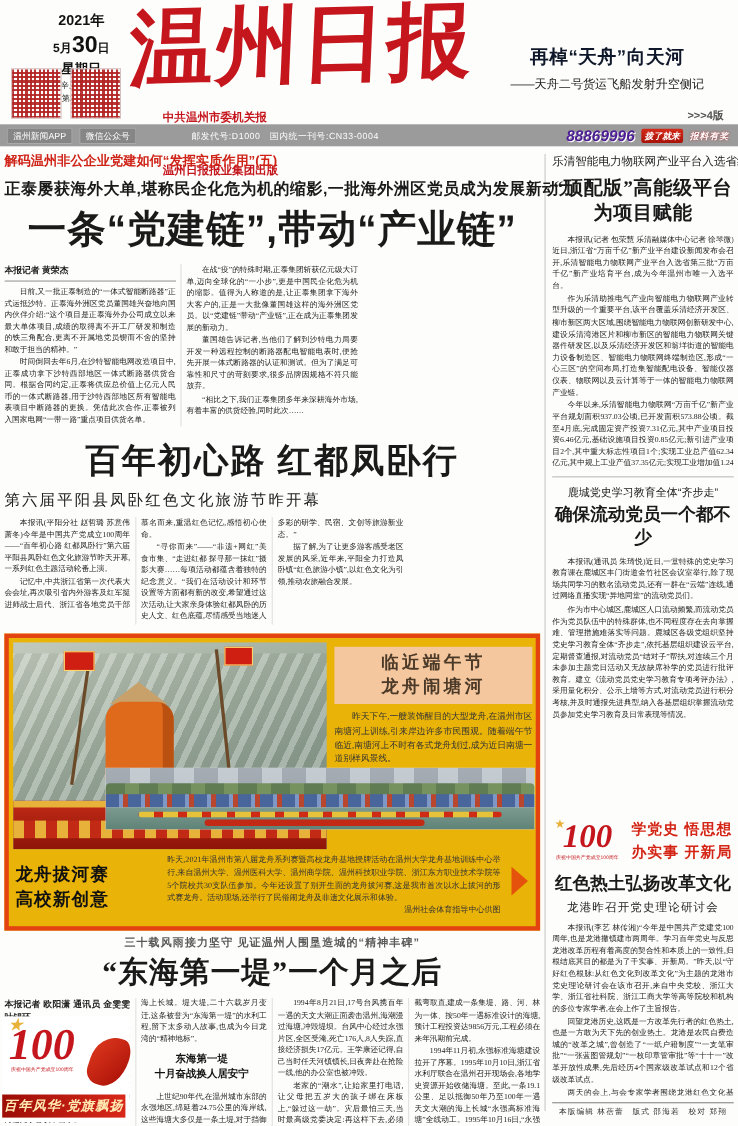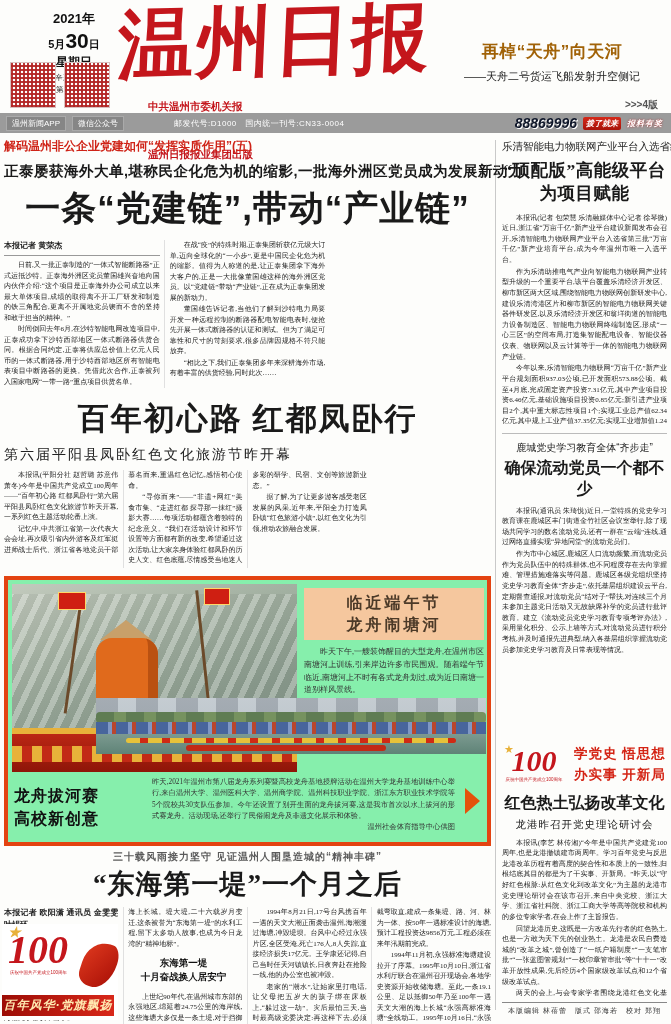--- a/index.html
+++ b/index.html
@@ -14,50 +14,50 @@
   .datebox .lunar,.datebox .issue{font-size:7.5px;margin-top:2px;color:#222;}
   .qrrow{position:absolute;left:10px;top:62px;display:flex;gap:8px;}
   .qr{width:44px;height:44px;border:1px solid #d8c0c0;background:
       repeating-linear-gradient(0deg,rgba(178,34,34,.9) 0 2px,transparent 2px 4px),
       repeating-linear-gradient(90deg,rgba(178,34,34,.9) 0 2px,#fff 2px 4px);}
   .masthead{position:absolute;left:118px;top:2px;width:330px;margin:0;
       font-family:"Liberation Serif",serif;font-weight:900;color:#c4161c;
       font-size:76px;line-height:1.05;letter-spacing:2px;transform:rotate(-1.5deg) skewX(-4deg);white-space:nowrap;}
   .orgline{position:absolute;left:148px;top:100px;width:300px;font-size:10.5px;font-weight:bold;color:#c4161c;display:flex;gap:34px;white-space:nowrap;flex-direction:column;}
   .sky{position:absolute;left:440px;top:40px;width:224px;}
-  .sky .t{font-size:17px;font-weight:900;color:#a16207;text-align:center;letter-spacing:.5px;}
+  .sky .t{font-size:17px;font-weight:900;color:#0f172a;text-align:center;letter-spacing:.5px;}
   .sky .s{font-size:11px;color:#222;margin-top:6px;text-align:center;}
   .sky .p{font-size:10px;font-weight:bold;color:#555;text-align:right;margin-top:14px;padding-right:6px;}
   
   .infobar{position:absolute;left:0;top:113px;width:671px;height:20px;background:#9b9b9b;display:flex;align-items:center;font-size:8px;color:#fff;}
   .infobar .chip{background:#868686;border:1px solid #aaa;padding:1px 5px;margin-left:6px;white-space:nowrap;}
   .infobar .codes{margin-left:50px;letter-spacing:.5px;white-space:nowrap;}
   .infobar .hot{margin-left:auto;display:flex;align-items:center;gap:6px;padding-right:8px;}
-  .infobar .num{font-style:italic;font-weight:900;font-size:14px;color:#0f172a;text-shadow:1px 1px 0 #fff;}
+  .infobar .num{font-style:italic;font-weight:900;font-size:14px;color:#4c1d95;text-shadow:1px 1px 0 #fff;}
   .infobar .rchip{background:linear-gradient(#d42a1a,#a81208);color:#fff;font-weight:bold;font-style:italic;padding:1px 3px;border-radius:2px;}
   .infobar .ochip{color:#fff;font-weight:900;font-style:italic;letter-spacing:1px;text-shadow:0 0 2px #b22;}
   
   .leftcol{position:absolute;left:4px;top:138px;width:487px;}
   .vrule{position:absolute;left:495px;top:140px;height:870px;border-left:1px solid #c9c9c9;}
   .rightcol{position:absolute;left:502px;top:140px;width:165px;}
   .kicker{color:#cf2317;font-weight:bold;font-size:12px;white-space:nowrap;}
   .deck{font-size:14.5px;font-weight:bold;text-align:center;margin-top:7px;letter-spacing:.5px;white-space:nowrap;}
   .bigh{font-size:35px;font-weight:900;text-align:center;margin-top:4px;letter-spacing:1px;white-space:nowrap;font-family:"Liberation Sans",sans-serif;}
   .bodycols{column-gap:10px;column-rule:1px solid #e0e0e0;column-fill:auto;overflow:hidden;
       font-size:7px;line-height:1.5;text-align:justify;color:#222;font-family:"Liberation Serif",serif;}
   .para{margin:0 0 1px 0;text-indent:2em;}
   .byline{font-weight:bold;font-size:8px;border-bottom:1px solid #999;padding-bottom:3px;margin-bottom:4px;font-family:"Liberation Sans",sans-serif;}
   .c3{column-count:3;height:148px;margin-top:8px;}
   .c4{column-count:4;height:98px;margin-top:6px;}
   .c4b{column-count:4;height:138px;margin-top:5px;}
   .serifh{font-family:"Liberation Serif",serif;font-weight:900;text-align:center;}
   .fengwo-h{font-size:31px;margin-top:10px;letter-spacing:2px;}
   .fengwo-d{font-size:14px;font-family:"Liberation Serif",serif;text-align:left;margin-top:6px;letter-spacing:2px;color:#222;}
   
-  .redbox{position:relative;margin-top:8px;height:262px;border:4px solid #e34311;background:#86efac;}
+  .redbox{position:relative;margin-top:8px;height:262px;border:4px solid #e34311;background:#eab308;}
   .photo1{position:absolute;left:4px;top:4px;width:285px;height:188px;overflow:hidden;
       background:linear-gradient(160deg,#c2cabd 0%,#a3b1a2 35%,#8d9e90 65%,#7e9184 100%);}
   .photo1 .streak{position:absolute;left:-20px;top:10px;width:360px;height:160px;
       background:repeating-linear-gradient(115deg,rgba(255,255,255,.25) 0 6px,rgba(0,0,0,.05) 6px 14px);}
   .photo1 .hat{position:absolute;left:88px;top:36px;width:0;height:0;border-left:26px solid transparent;border-right:26px solid transparent;border-bottom:20px solid #c8a06a;}
   .photo1 .person{position:absolute;left:84px;top:54px;width:62px;height:78px;background:#e06a1c;border-radius:16px 16px 8px 8px;box-shadow:inset -10px -8px 0 rgba(140,50,5,.45);}
   .photo1 .pole{position:absolute;width:3px;background:#6b4a2a;}
   .photo1 .boat{position:absolute;left:0;bottom:0;width:285px;height:44px;
       background:linear-gradient(#c22a16,#8e1508);box-shadow:inset 0 6px 0 #e8b23a;}
   .photo1 .scale{position:absolute;left:0;bottom:10px;width:285px;height:16px;

